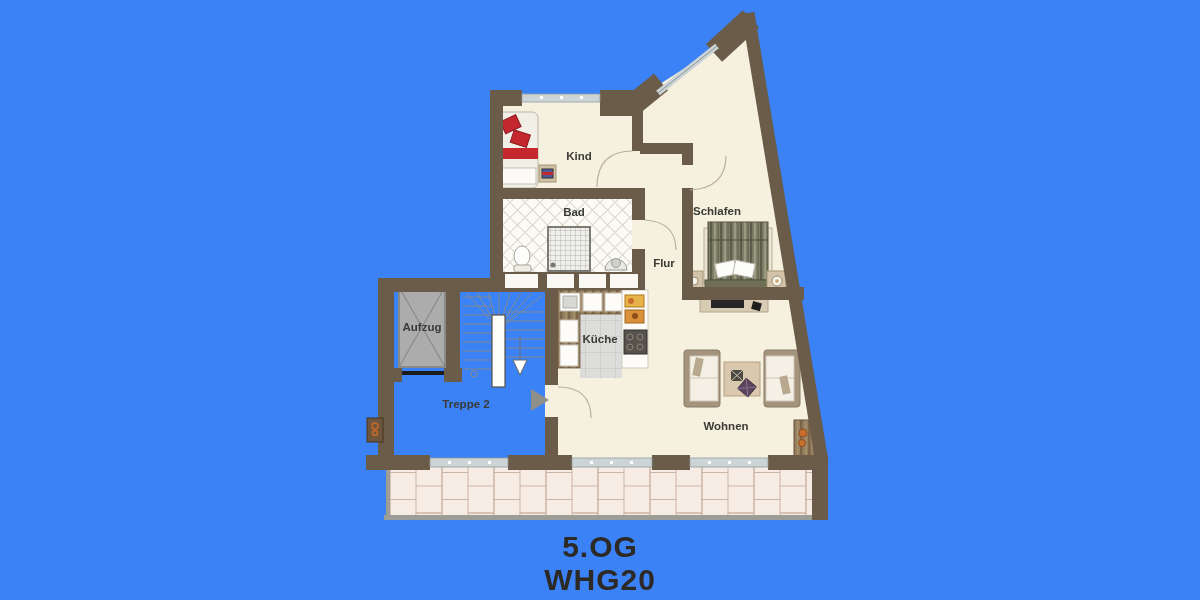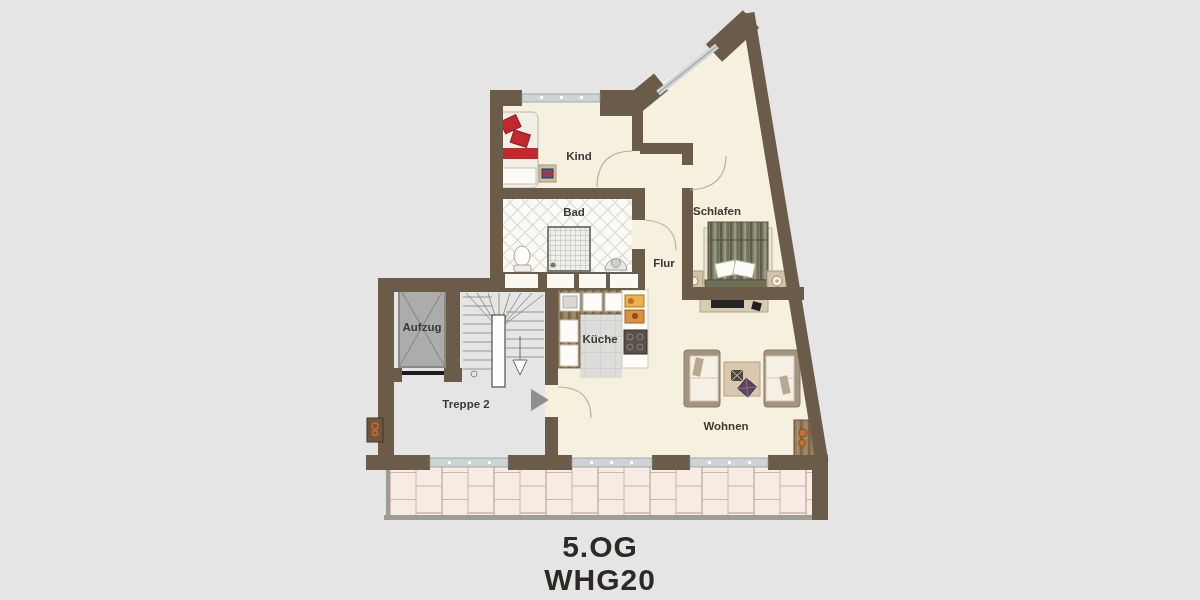--- a/index.html
+++ b/index.html
@@ -1,16 +1,16 @@
 <!DOCTYPE html>
 <html><head>
 <meta charset="utf-8">
 <style>
   html,body{margin:0;padding:0;background:#ffffff;}
-  .canvas{position:relative;width:1200px;height:600px;background:#e5e5e5;overflow:hidden;}
+  .canvas{position:relative;width:1200px;height:600px;background:#3b82f6;overflow:hidden;}
   svg{display:block;}
   .room-label{font-family:"Liberation Sans",sans-serif;font-size:11.5px;font-weight:bold;fill:#3a3a36;}
   .plan-title{font-family:"Liberation Sans",sans-serif;font-size:30px;font-weight:bold;fill:#2d2925;letter-spacing:1px;}
   .arc{fill:none;stroke:#b9b0a0;stroke-width:1.2;}
   .tread{stroke:#8a8a84;stroke-width:0.9;}
   .glaze{fill:#ccd4d5;stroke:#919c9e;stroke-width:0.8;}
 </style>
 </head>
 <body>
 

